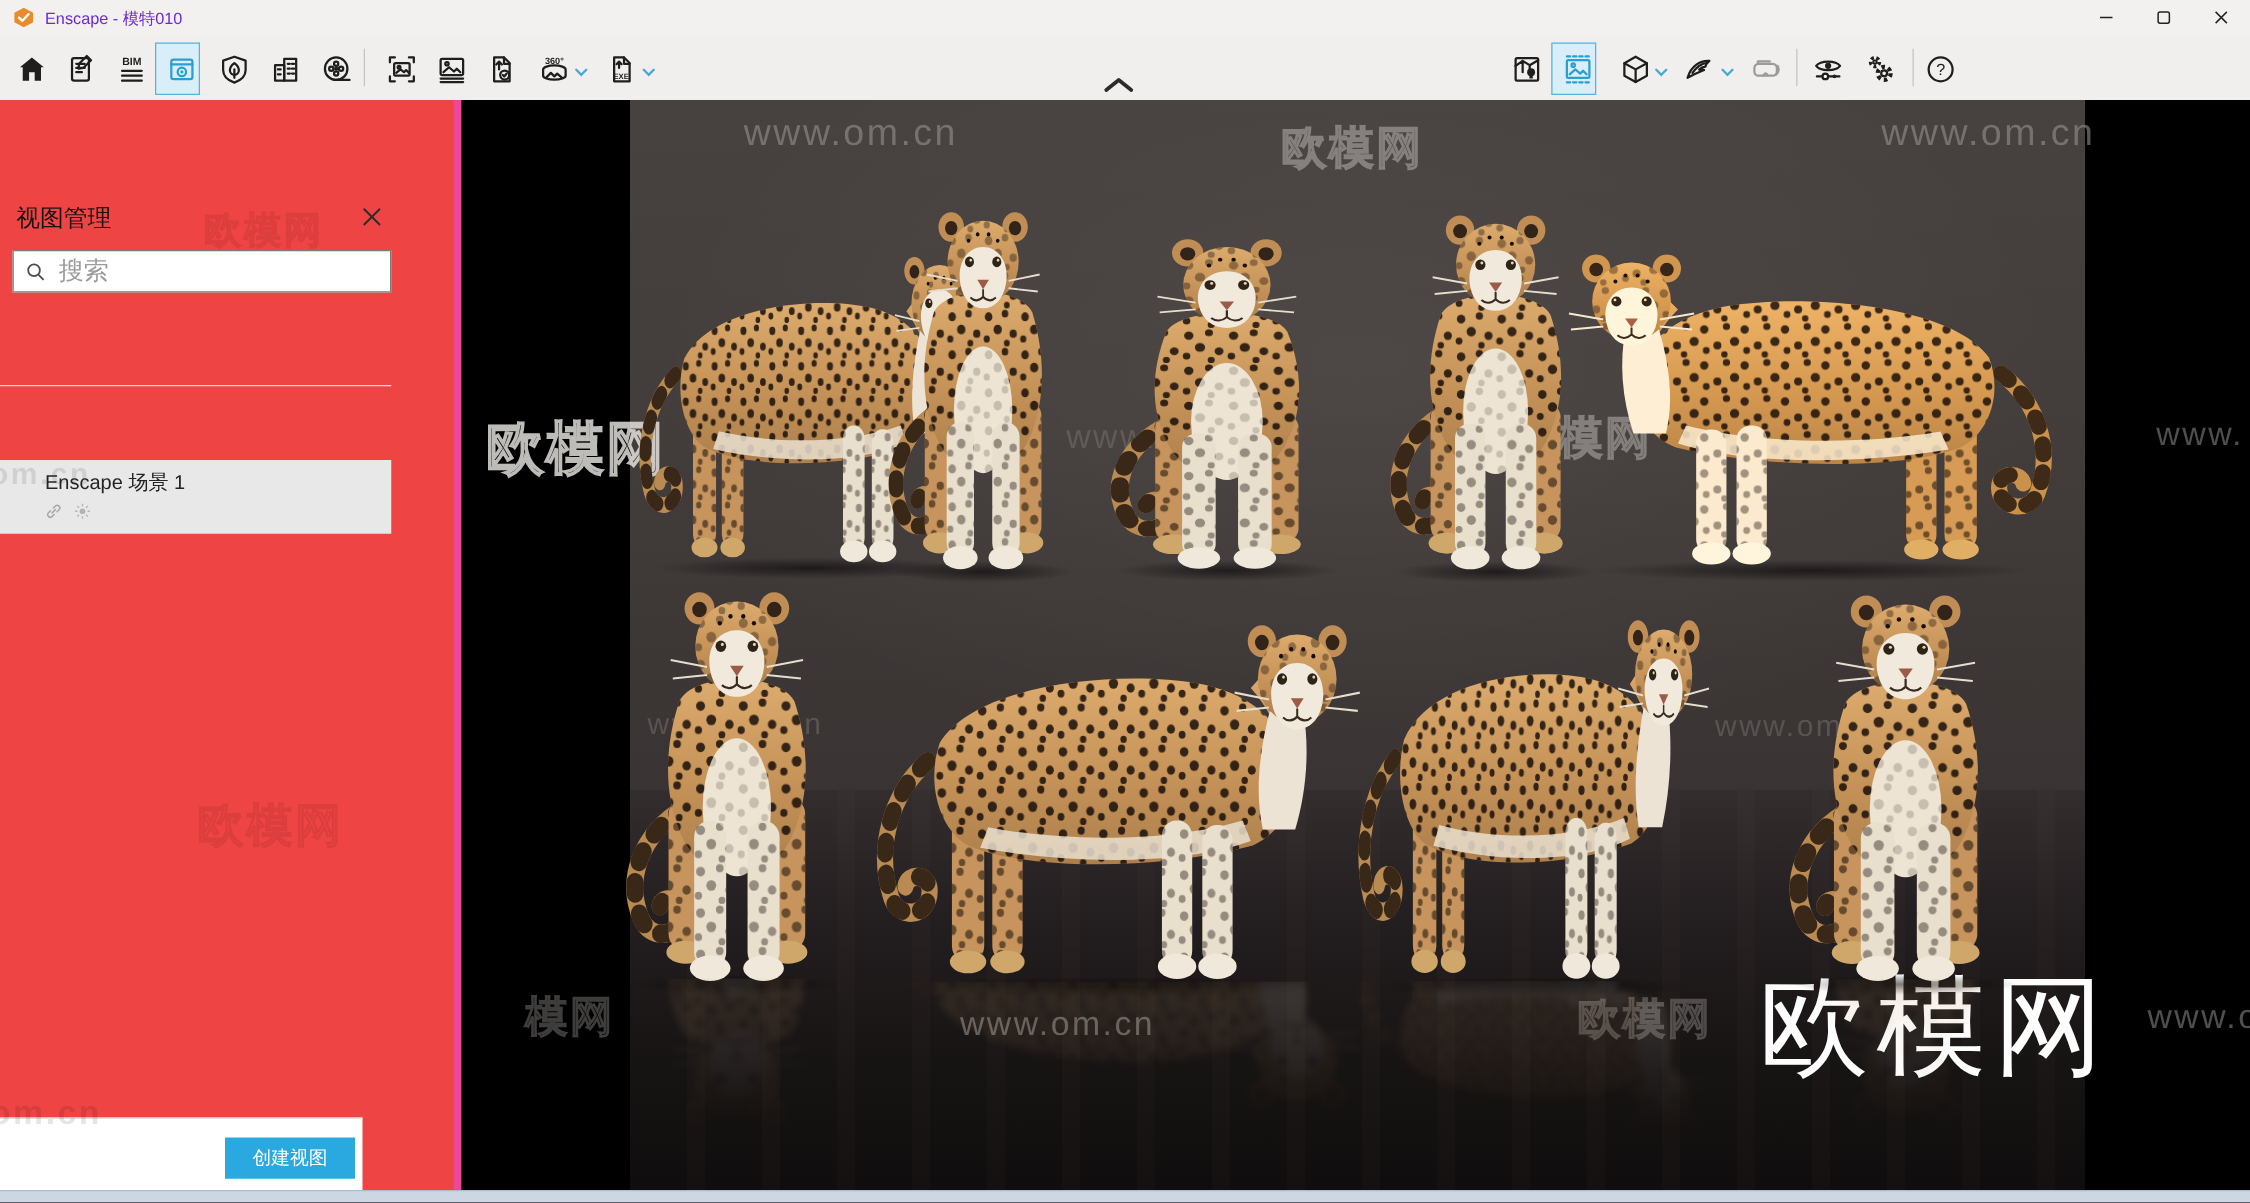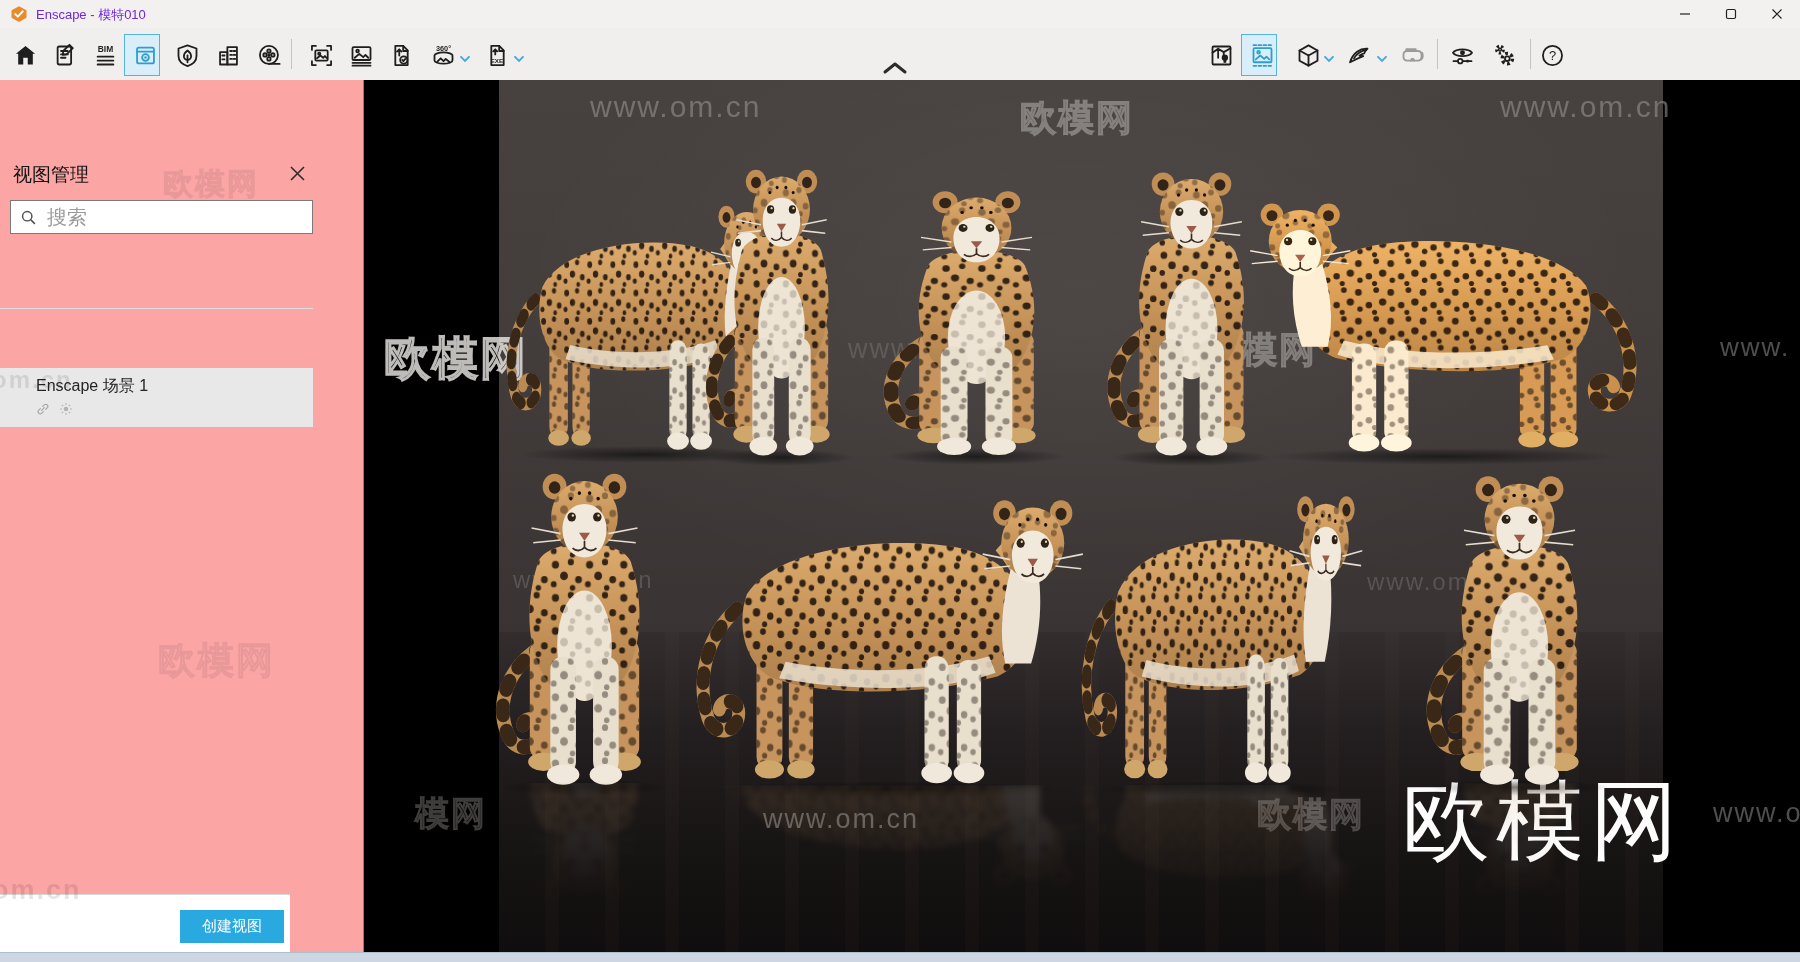--- a/index.html
+++ b/index.html
@@ -15,21 +15,21 @@
   #toolbar{position:absolute;left:0;top:28px;width:1800px;height:52px;background:#f0efee;border-bottom:1px solid #d6d5d4;}
   .tool{position:absolute;top:6px;width:34px;height:40px;display:flex;align-items:center;justify-content:flex-end;border:1px solid transparent;}
   .tool.active{background:#d9eef8;border:1px solid #53b4dd;}
   .tool svg{width:27px;height:27px;}
   .tb-sep{position:absolute;top:11px;width:1px;height:30px;background:#c4c3c2;}
   .tb-chev{position:absolute;top:22px;width:12px;height:10px;}
   #collapse-chev{position:absolute;left:880px;top:32px;width:30px;height:16px;}
   
   #main{position:absolute;left:0;top:80px;width:1800px;height:872px;display:flex;}
   
-  #panel{position:relative;width:363px;height:872px;background:#fca5a5;border-right:1px solid #ec4899;flex:none;overflow:hidden;}
+  #panel{position:relative;width:363px;height:872px;background:#ef4444;border-right:6px solid #ec4899;flex:none;overflow:hidden;}
   #panel-title{position:absolute;left:13px;top:82px;font-size:19px;font-weight:500;color:#141414;}
   #panel-close{position:absolute;left:284px;top:80px;width:26px;height:26px;display:flex;align-items:center;justify-content:center;}
   #search-box{position:absolute;left:10px;top:120px;width:303px;height:34px;background:#fff;border:1px solid #7a7a7a;box-sizing:border-box;display:flex;align-items:center;}
   #search-box svg{width:17px;height:17px;margin:0 8px 0 9px;flex:none;}
   #search-input{border:none;outline:none;flex:1;font-size:20px;color:#333;background:transparent;font-family:inherit;}
   #search-input::placeholder{color:#9b9b9b;}
   .section{position:absolute;left:0;width:313px;height:44px;display:flex;align-items:center;}
   .tri{width:0;height:0;border-left:6px solid transparent;border-right:6px solid transparent;border-top:8px solid #222;margin:0 0 0 15px;}
   .section-label{font-size:16px;font-weight:700;color:#141414;margin-left:17px;}
   #sec-fav{top:168px;border-bottom:0;}

